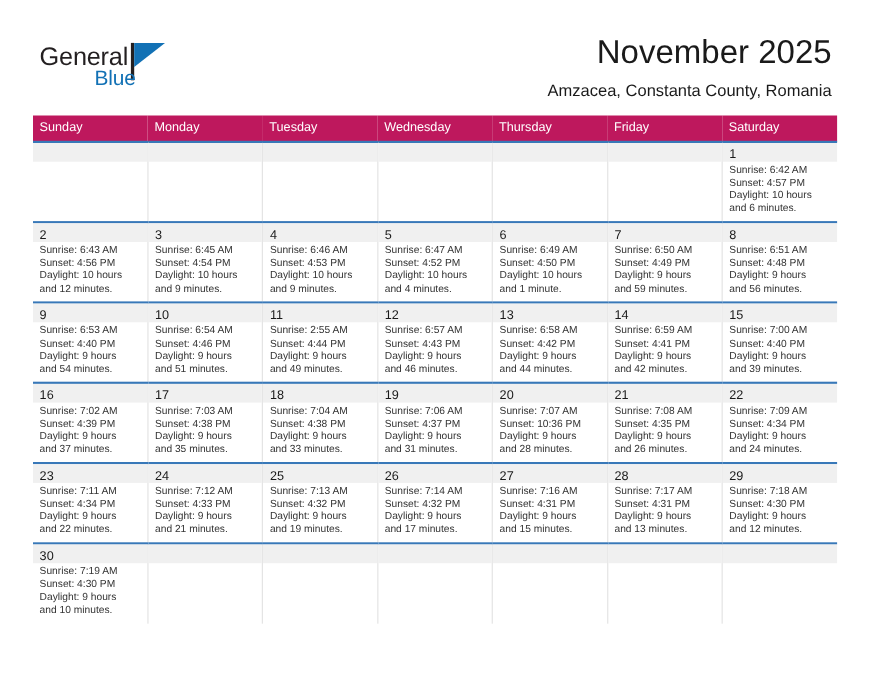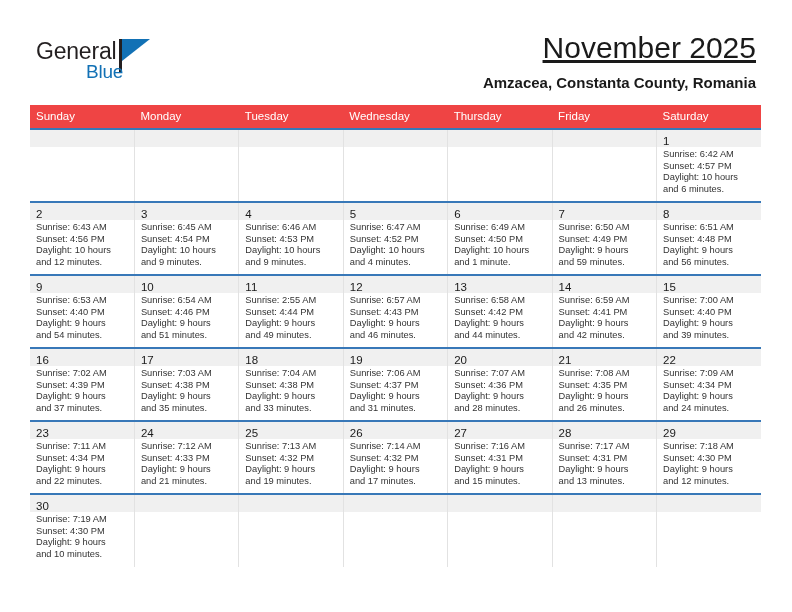--- a/index.html
+++ b/index.html
@@ -81,42 +81,40 @@
     top: 30px;
     text-align: right;
   }
   .month-title {
     font-size: 30px;
     line-height: 36px;
     color: #1a1a1a;
     font-weight: normal;
     margin: 0;
     font-family: "Liberation Sans", sans-serif;
-    text-decoration: underline;
   }
   .location-subtitle {
     font-size: 15px;
     line-height: 20px;
     color: #1a1a1a;
     margin: 7px 0 0 0;
     font-family: "Liberation Sans", sans-serif;
-    font-weight: bold;
   }
 
   
   .calendar {
     position: absolute;
     left: 30px;
     top: 105px;
     width: 731px;
     border-collapse: collapse;
     table-layout: fixed;
   }
   .calendar th {
-    background: #ef4444;
+    background: #be185d;
     color: #ffffff;
     font-weight: normal;
     font-size: 11.5px;
     line-height: 14px;
     text-align: left;
     padding: 4px 0 5px 6px;
     border: none;
     font-family: "Liberation Sans", sans-serif;
   }
   .calendar td {
@@ -444,21 +442,21 @@
                 <div>Daylight: 9 hours</div>
                 <div>and 31 minutes.</div>
               </div>
             </div>
           </td>
           <td class="day-cell">
             <div class="cell-inner">
               <div class="daynum-band"><span class="daynum">20</span></div>
               <div class="details">
                 <div>Sunrise: 7:07 AM</div>
-                <div>Sunset: 4:36 PM</div>
+                <div>Sunset: 10:36 PM</div>
                 <div>Daylight: 9 hours</div>
                 <div>and 28 minutes.</div>
               </div>
             </div>
           </td>
           <td class="day-cell">
             <div class="cell-inner">
               <div class="daynum-band"><span class="daynum">21</span></div>
               <div class="details">
                 <div>Sunrise: 7:08 AM</div>

